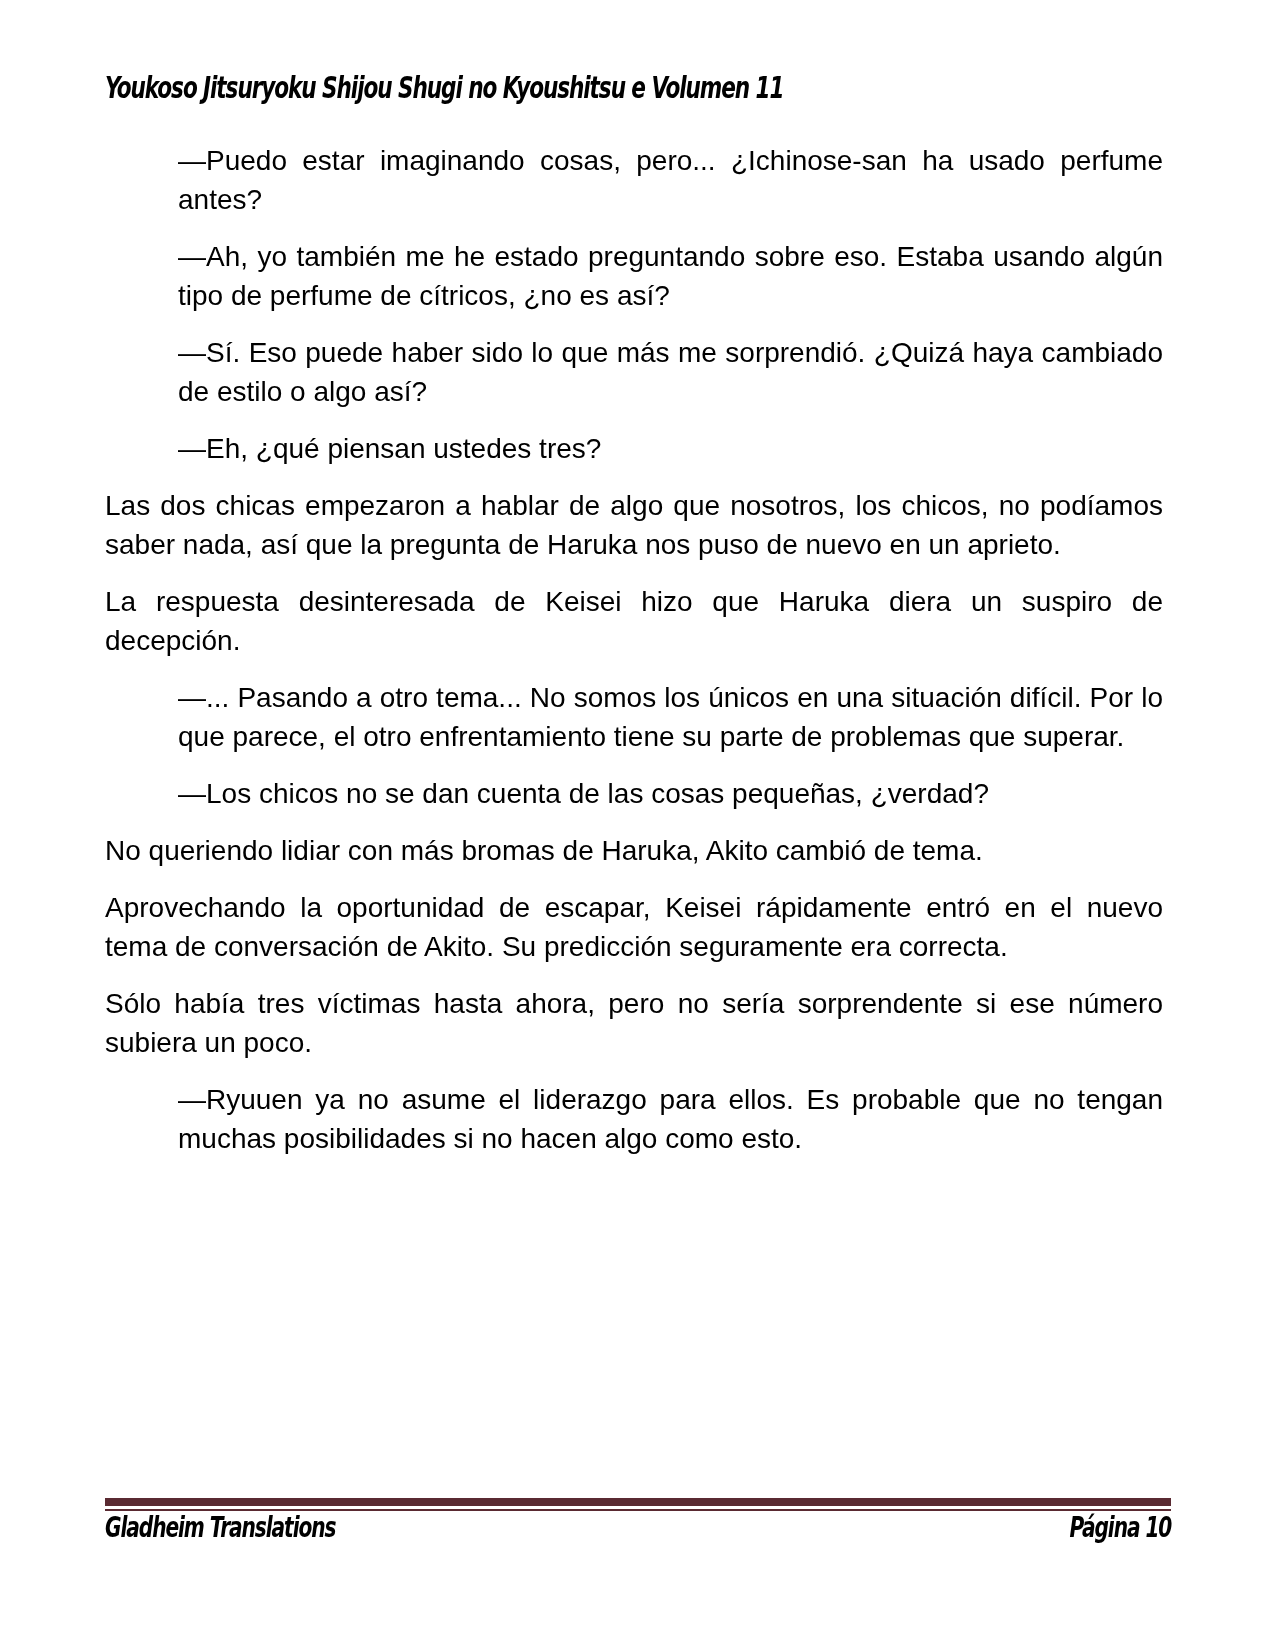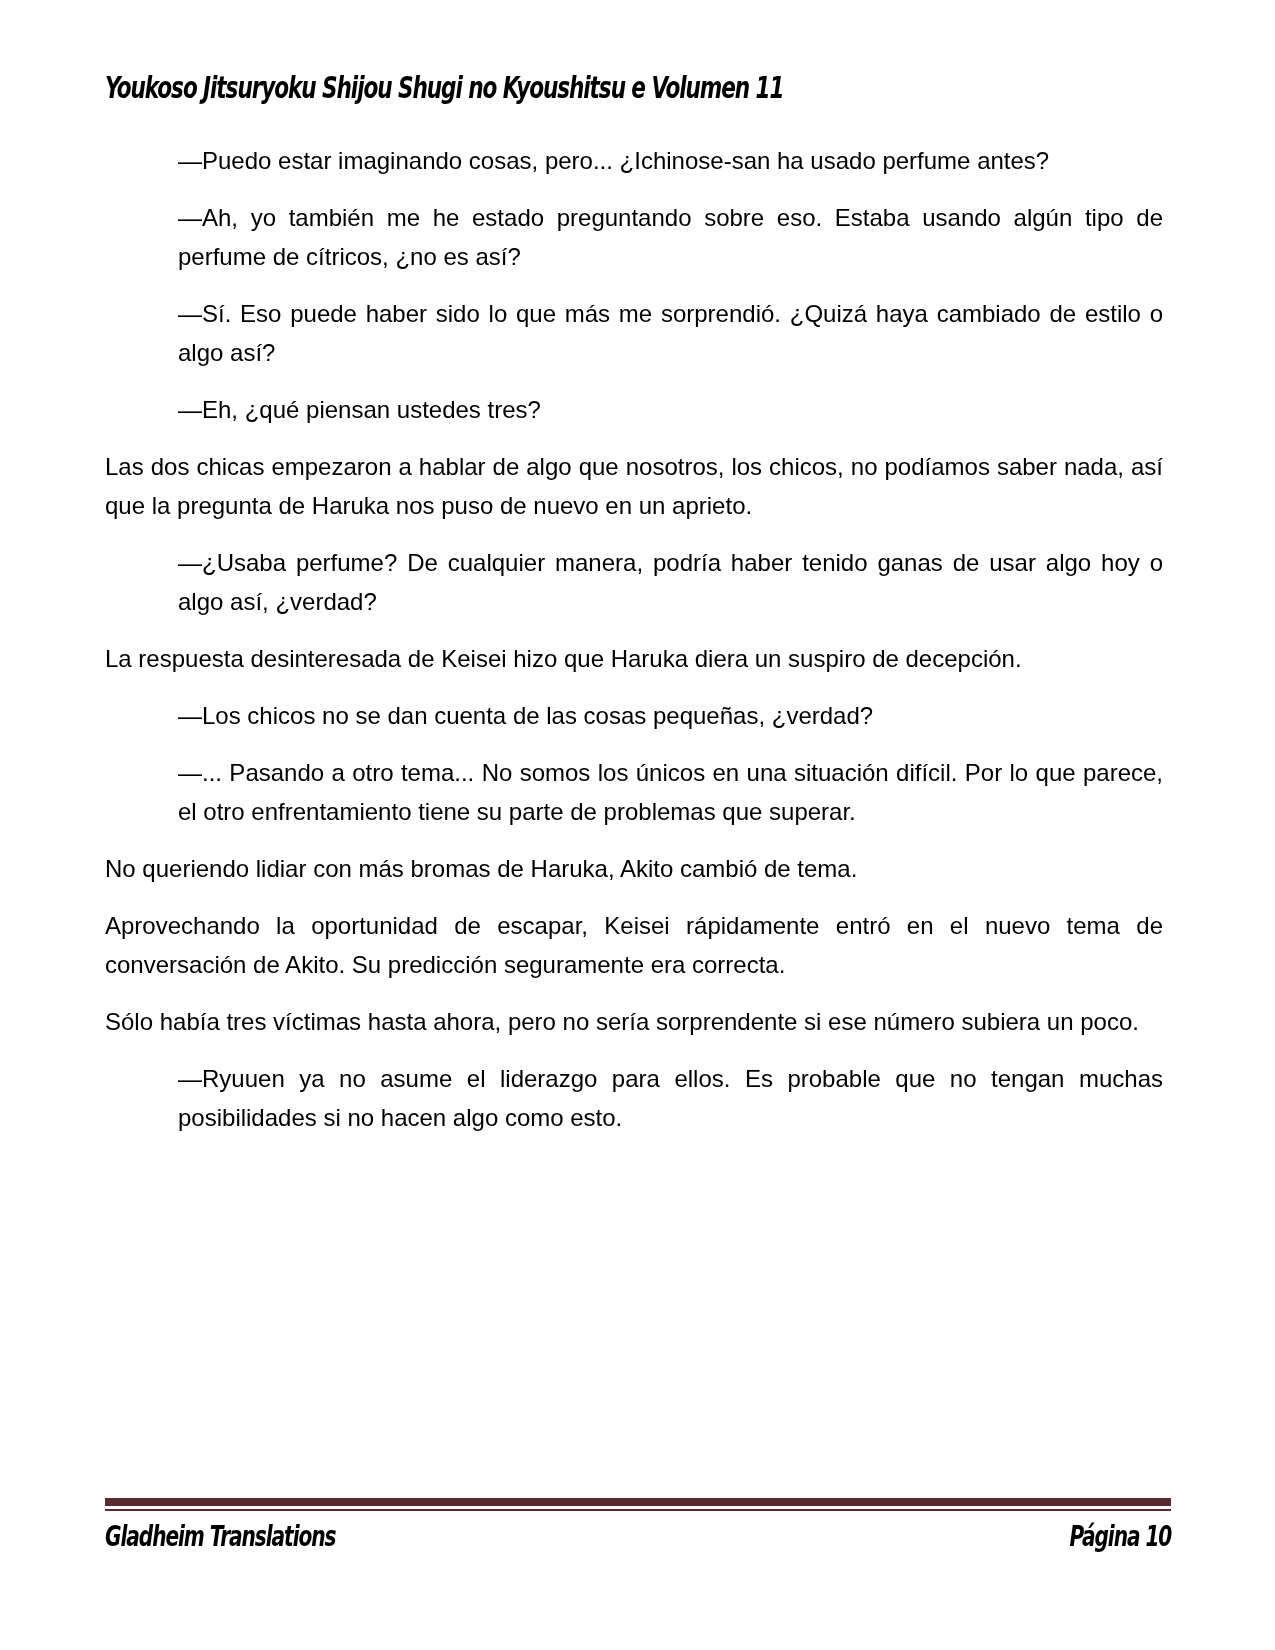--- a/index.html
+++ b/index.html
@@ -35,63 +35,61 @@
 
   
   .content {
     position: absolute;
     top: 141px;
     left: 105px;
     width: 1058px;
   }
   .content p {
     margin: 0 0 18px 0;
-    font-size: 24px;
+    font-size: 28px;
     line-height: 39px;
     text-align: justify;
   }
   .content p.dialogue {
     margin-left: 73px;
   }
 
   
   .page-footer {
     position: absolute;
     top: 1498px;
     left: 105px;
     width: 1066px;
   }
   .rule-thick { height: 8px; background: #5a2a32; }
   .rule-thin  { height: 2px; background: #5a2a32; margin-top: 3px; }
   .footer-row {
-    margin-top: 9px;
     display: flex;
     justify-content: space-between;
     align-items: center;
   }
   .footer-row .display-type { font-size: 28px; }
   .footer-right { transform-origin: right center; }
 </style>
 </head>
 <body>
 
 <div class="page-header">
   <span class="display-type">Youkoso Jitsuryoku Shijou Shugi no Kyoushitsu e Volumen 11</span>
 </div>
 
 <div class="content">
   <p class="dialogue">—Puedo estar imaginando cosas, pero... ¿Ichinose-san ha usado perfume antes?</p>
   <p class="dialogue">—Ah, yo también me he estado preguntando sobre eso. Estaba usando algún tipo de perfume de cítricos, ¿no es así?</p>
   <p class="dialogue">—Sí. Eso puede haber sido lo que más me sorprendió. ¿Quizá haya cambiado de estilo o algo así?</p>
   <p class="dialogue">—Eh, ¿qué piensan ustedes tres?</p>
   <p class="narration">Las dos chicas empezaron a hablar de algo que nosotros, los chicos, no podíamos saber nada, así que la pregunta de Haruka nos puso de nuevo en un aprieto.</p>
-  <p class="dialogue">—¿Usaba perfume? De cualquier manera, podría haber tenido ganas de usar algo hoy o algo así, ¿verdad?</p>
   <p class="narration">La respuesta desinteresada de Keisei hizo que Haruka diera un suspiro de decepción.</p>
+  <p class="dialogue">—... Pasando a otro tema... No somos los únicos en una situación difícil. Por lo que parece, el otro enfrentamiento tiene su parte de problemas que superar.</p>
   <p class="dialogue">—Los chicos no se dan cuenta de las cosas pequeñas, ¿verdad?</p>
-  <p class="dialogue">—... Pasando a otro tema... No somos los únicos en una situación difícil. Por lo que parece, el otro enfrentamiento tiene su parte de problemas que superar.</p>
   <p class="narration">No queriendo lidiar con más bromas de Haruka, Akito cambió de tema.</p>
   <p class="narration">Aprovechando la oportunidad de escapar, Keisei rápidamente entró en el nuevo tema de conversación de Akito. Su predicción seguramente era correcta.</p>
   <p class="narration">Sólo había tres víctimas hasta ahora, pero no sería sorprendente si ese número subiera un poco.</p>
   <p class="dialogue">—Ryuuen ya no asume el liderazgo para ellos. Es probable que no tengan muchas posibilidades si no hacen algo como esto.</p>
 </div>
 
 <div class="page-footer">
   <div class="rule-thick"></div>
   <div class="rule-thin"></div>
   <div class="footer-row">

